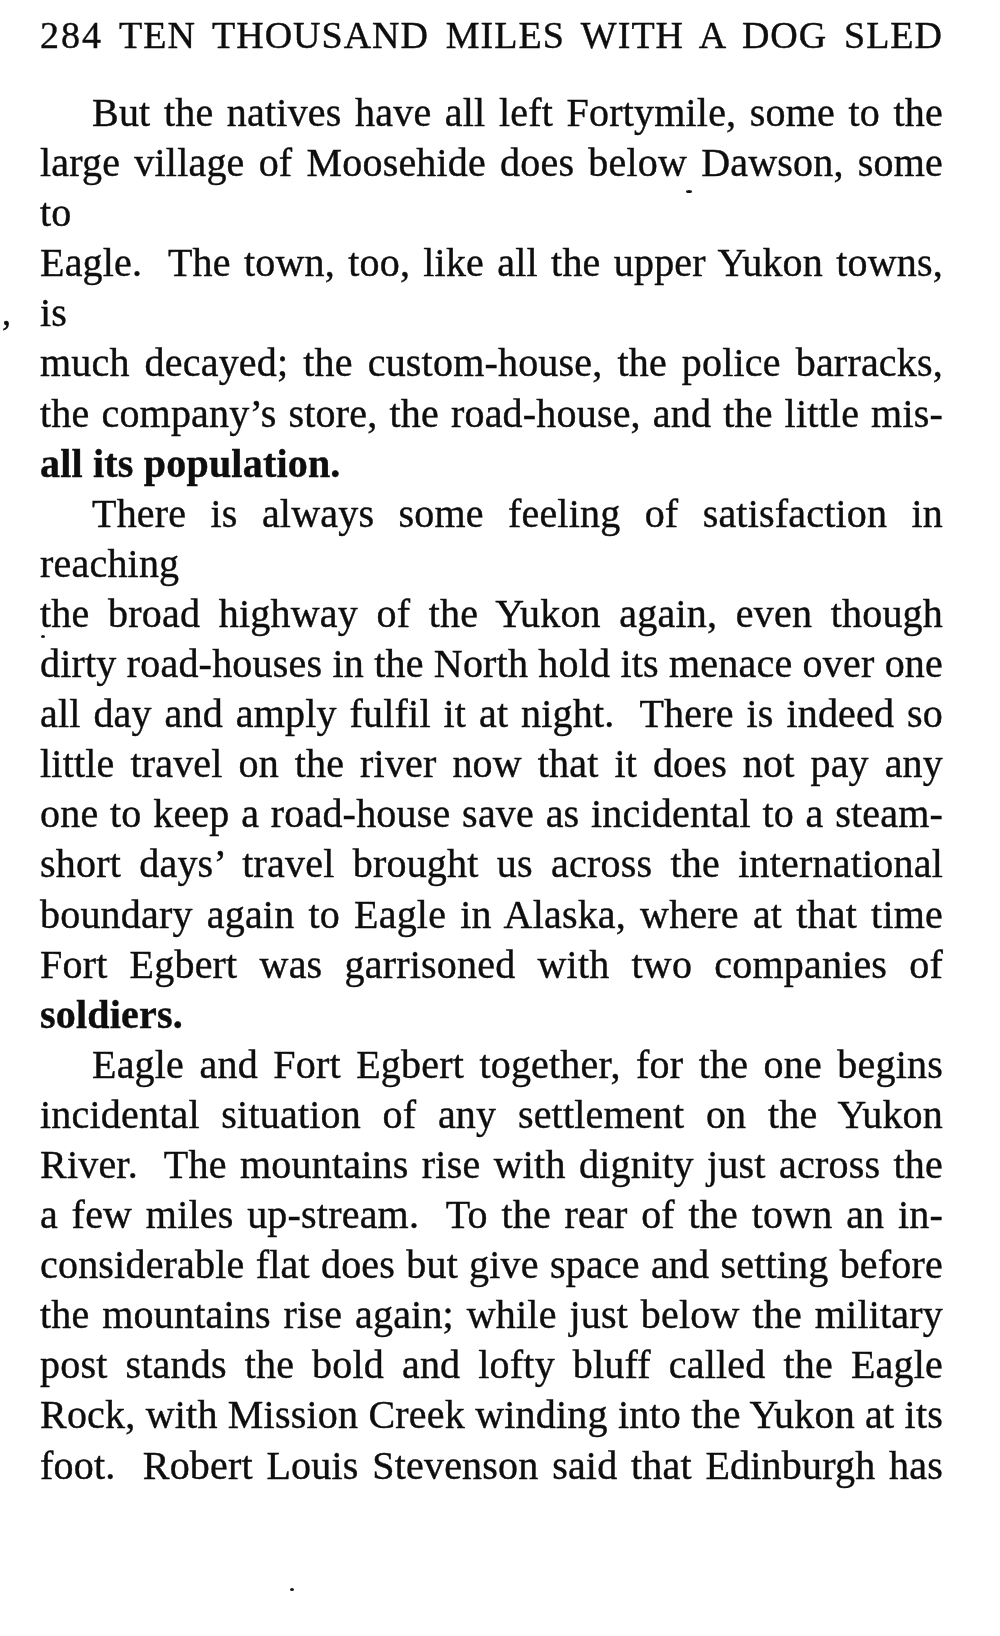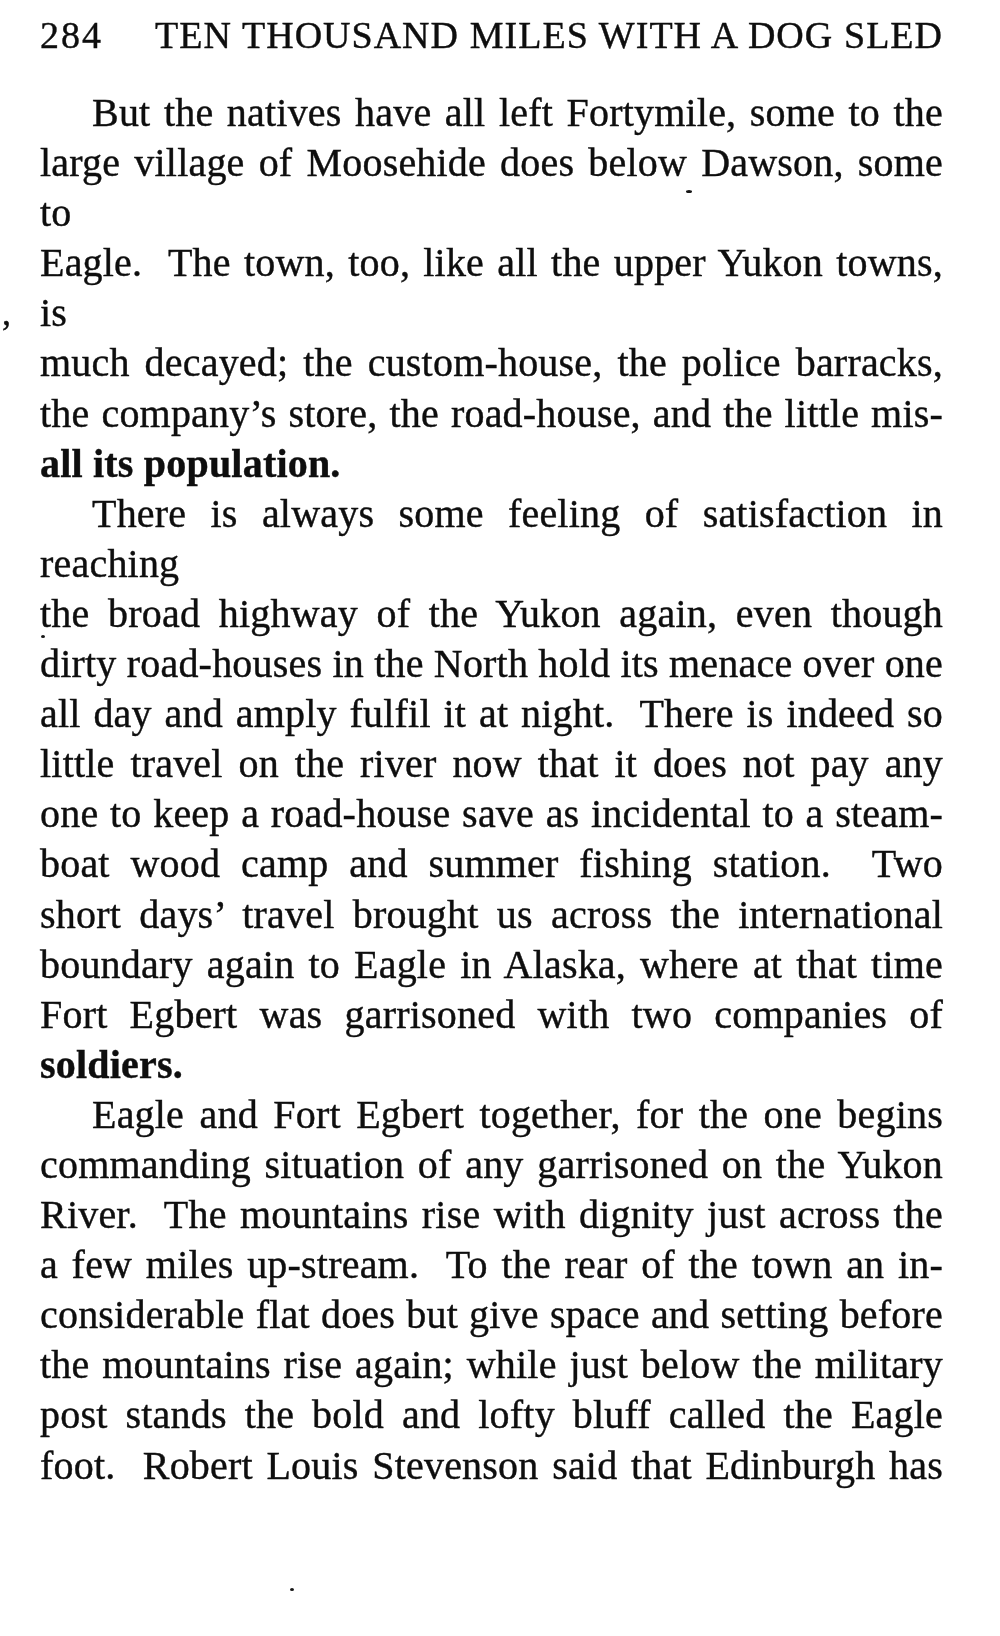--- a/index.html
+++ b/index.html
@@ -26,21 +26,21 @@
     align-items: center;
     font-size: 38px;
     line-height: 44px;
     white-space: nowrap;
   }
   .page-number {
     letter-spacing: 2px;
   }
   .running-title {
     flex: 1;
-    margin-left: 52px;
+    margin-left: 16px;
     letter-spacing: 1px;
     text-align: justify;
     text-align-last: justify;
   }
   
   .body-text {
     position: absolute;
     top: 88px;
     left: 40px;
     width: 903px;
@@ -85,31 +85,31 @@
   <div class="line">Eagle.&nbsp; The town, too, like all the upper Yukon towns, is</div>
   <div class="line">much decayed; the custom-house, the police barracks,</div>
   <div class="line">the company’s store, the road-house, and the little mis-</div>
   <div class="line last">all its population.</div>
   <div class="line indent">There is always some feeling of satisfaction in reaching</div>
   <div class="line">the broad highway of the Yukon again, even though</div>
   <div class="line">dirty road-houses in the North hold its menace over one</div>
   <div class="line">all day and amply fulfil it at night.&nbsp; There is indeed so</div>
   <div class="line">little travel on the river now that it does not pay any</div>
   <div class="line">one to keep a road-house save as incidental to a steam-</div>
-  <div class="line">boat wood camp and summer fishing station.&nbsp; Two</div>
   <div class="line">short days’ travel brought us across the international</div>
   <div class="line">boundary again to Eagle in Alaska, where at that time</div>
   <div class="line">Fort Egbert was garrisoned with two companies of</div>
   <div class="line last">soldiers.</div>
   <div class="line indent">Eagle and Fort Egbert together, for the one begins</div>
-  <div class="line">commanding situation of any garrisoned on the Yukon</div>
+  <div class="line">incidental situation of any settlement on the Yukon</div>
   <div class="line">River.&nbsp; The mountains rise with dignity just across the</div>
   <div class="line">a few miles up-stream.&nbsp; To the rear of the town an in-</div>
   <div class="line">considerable flat does but give space and setting before</div>
   <div class="line">the mountains rise again; while just below the military</div>
   <div class="line">post stands the bold and lofty bluff called the Eagle</div>
+  <div class="line">Rock, with Mission Creek winding into the Yukon at its</div>
   <div class="line">foot.&nbsp; Robert Louis Stevenson said that Edinburgh has</div>
 </main>
 
 <span class="stray-comma">,</span>
 <div class="speck speck-1"></div>
 <div class="speck speck-2"></div>
 <div class="speck speck-3"></div>
 
 </body></html>

